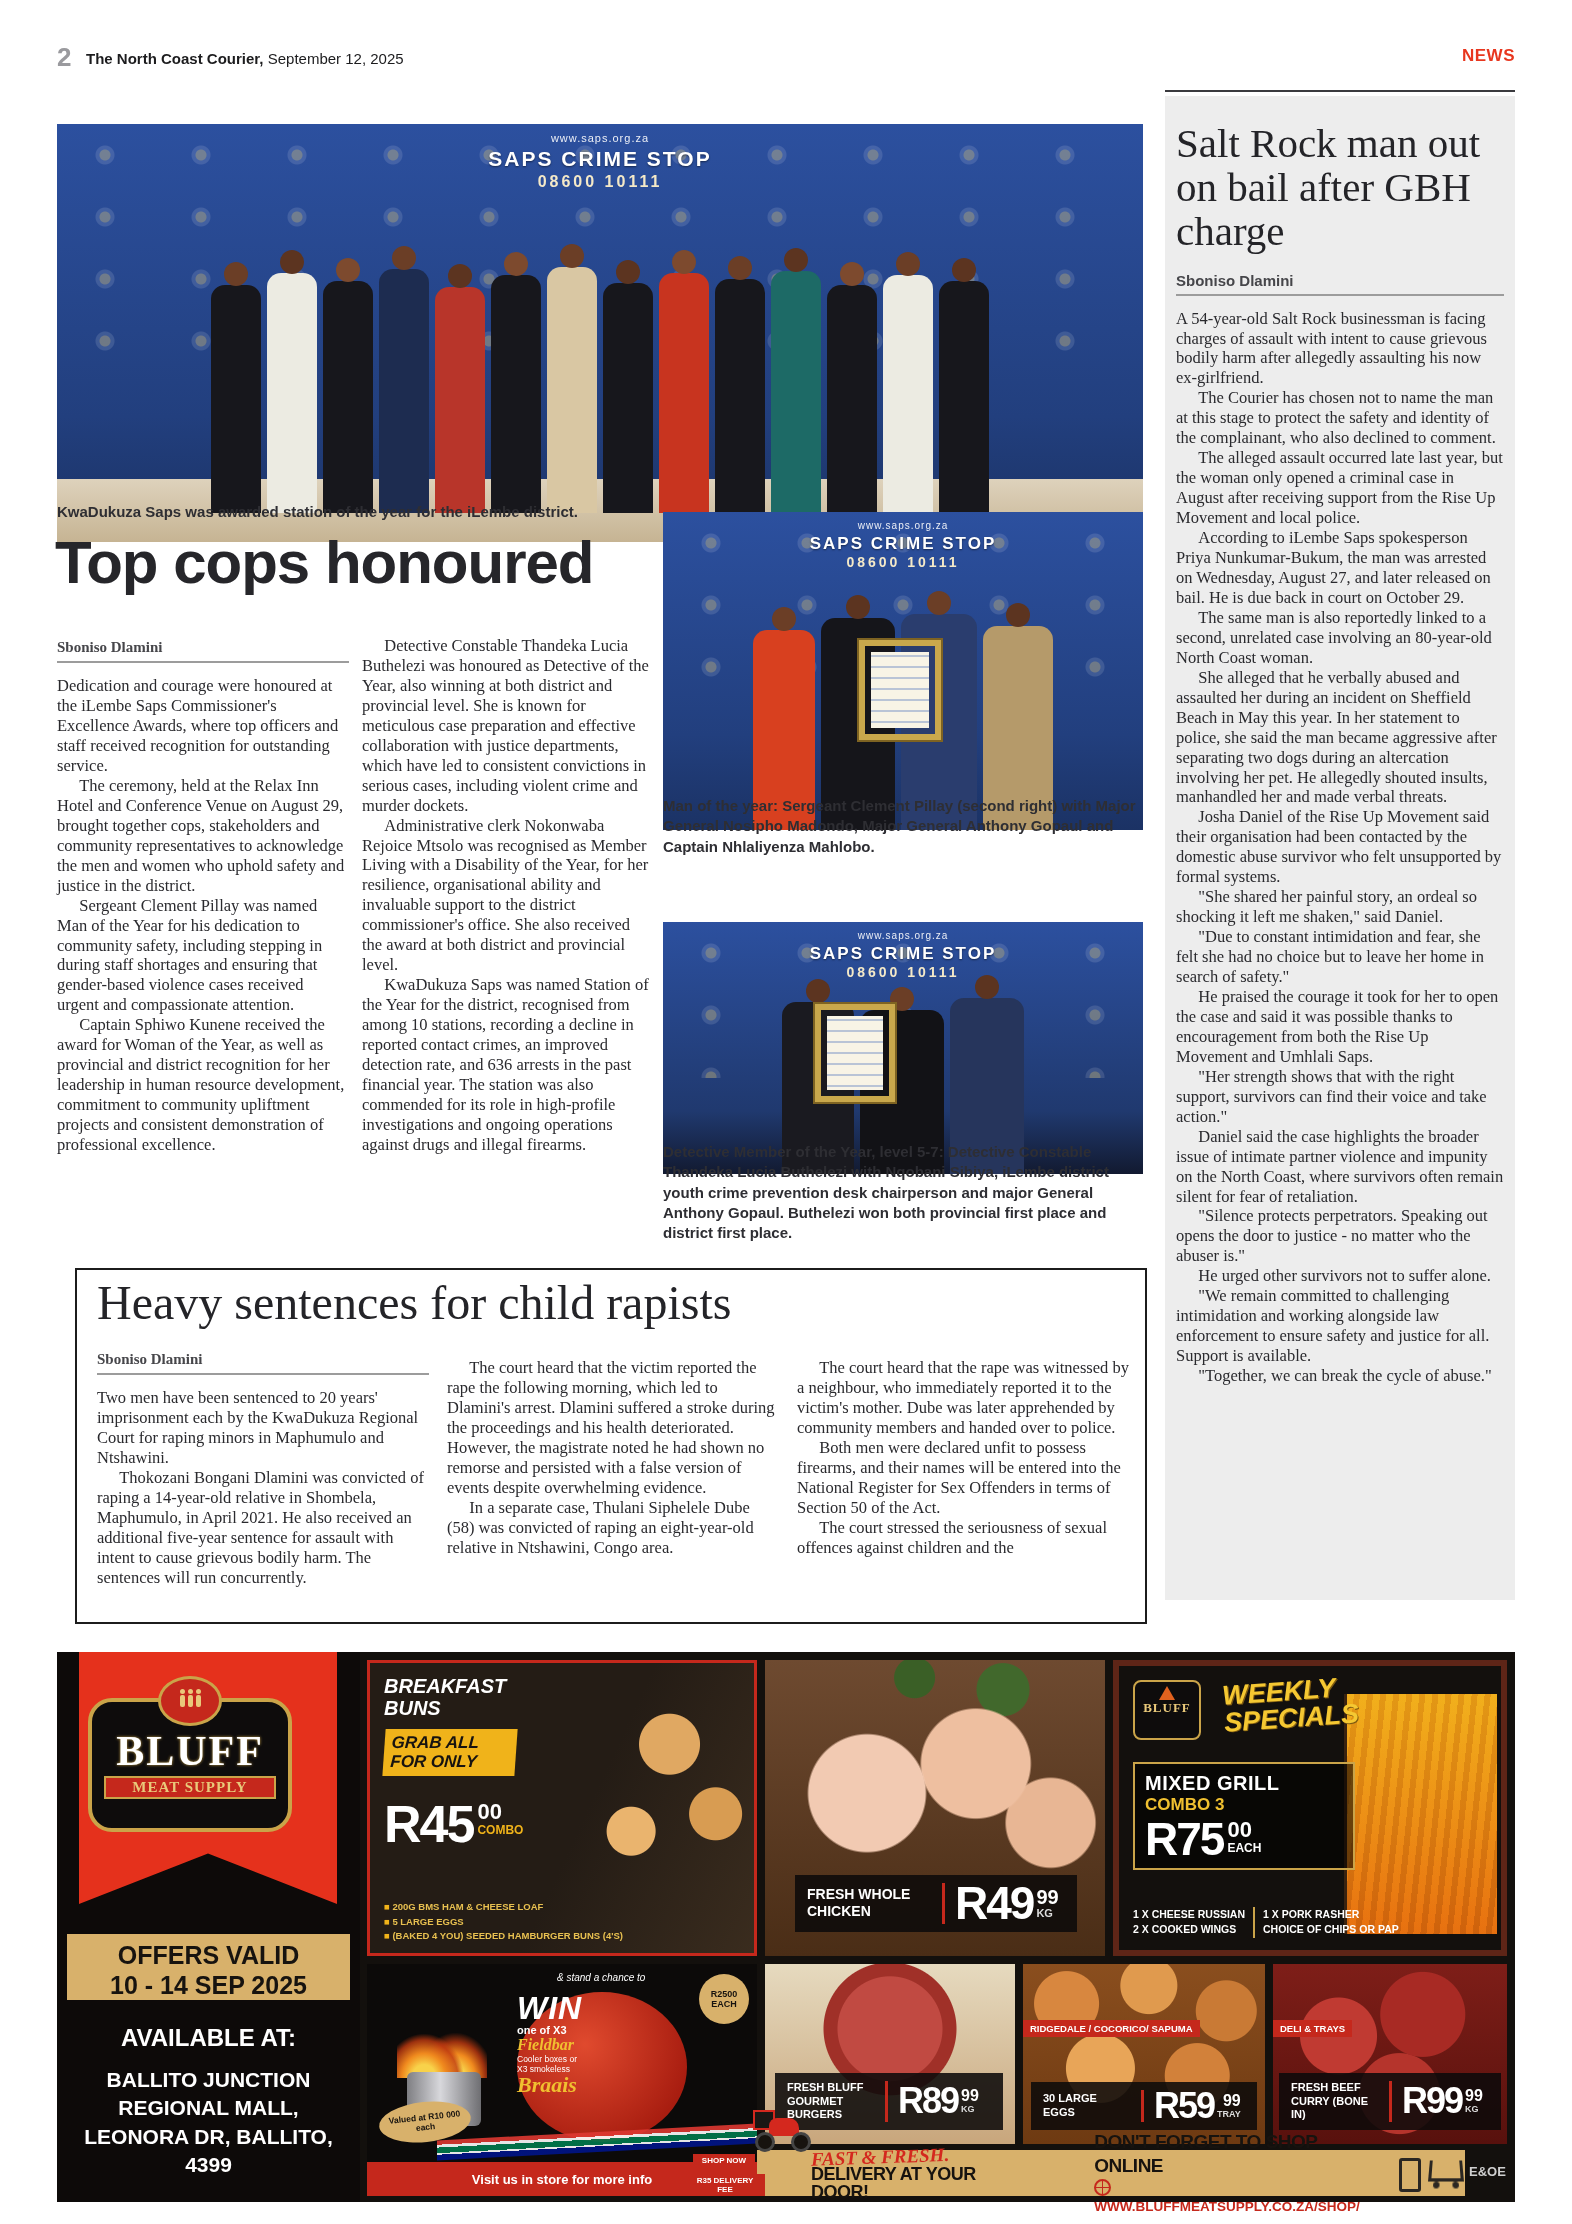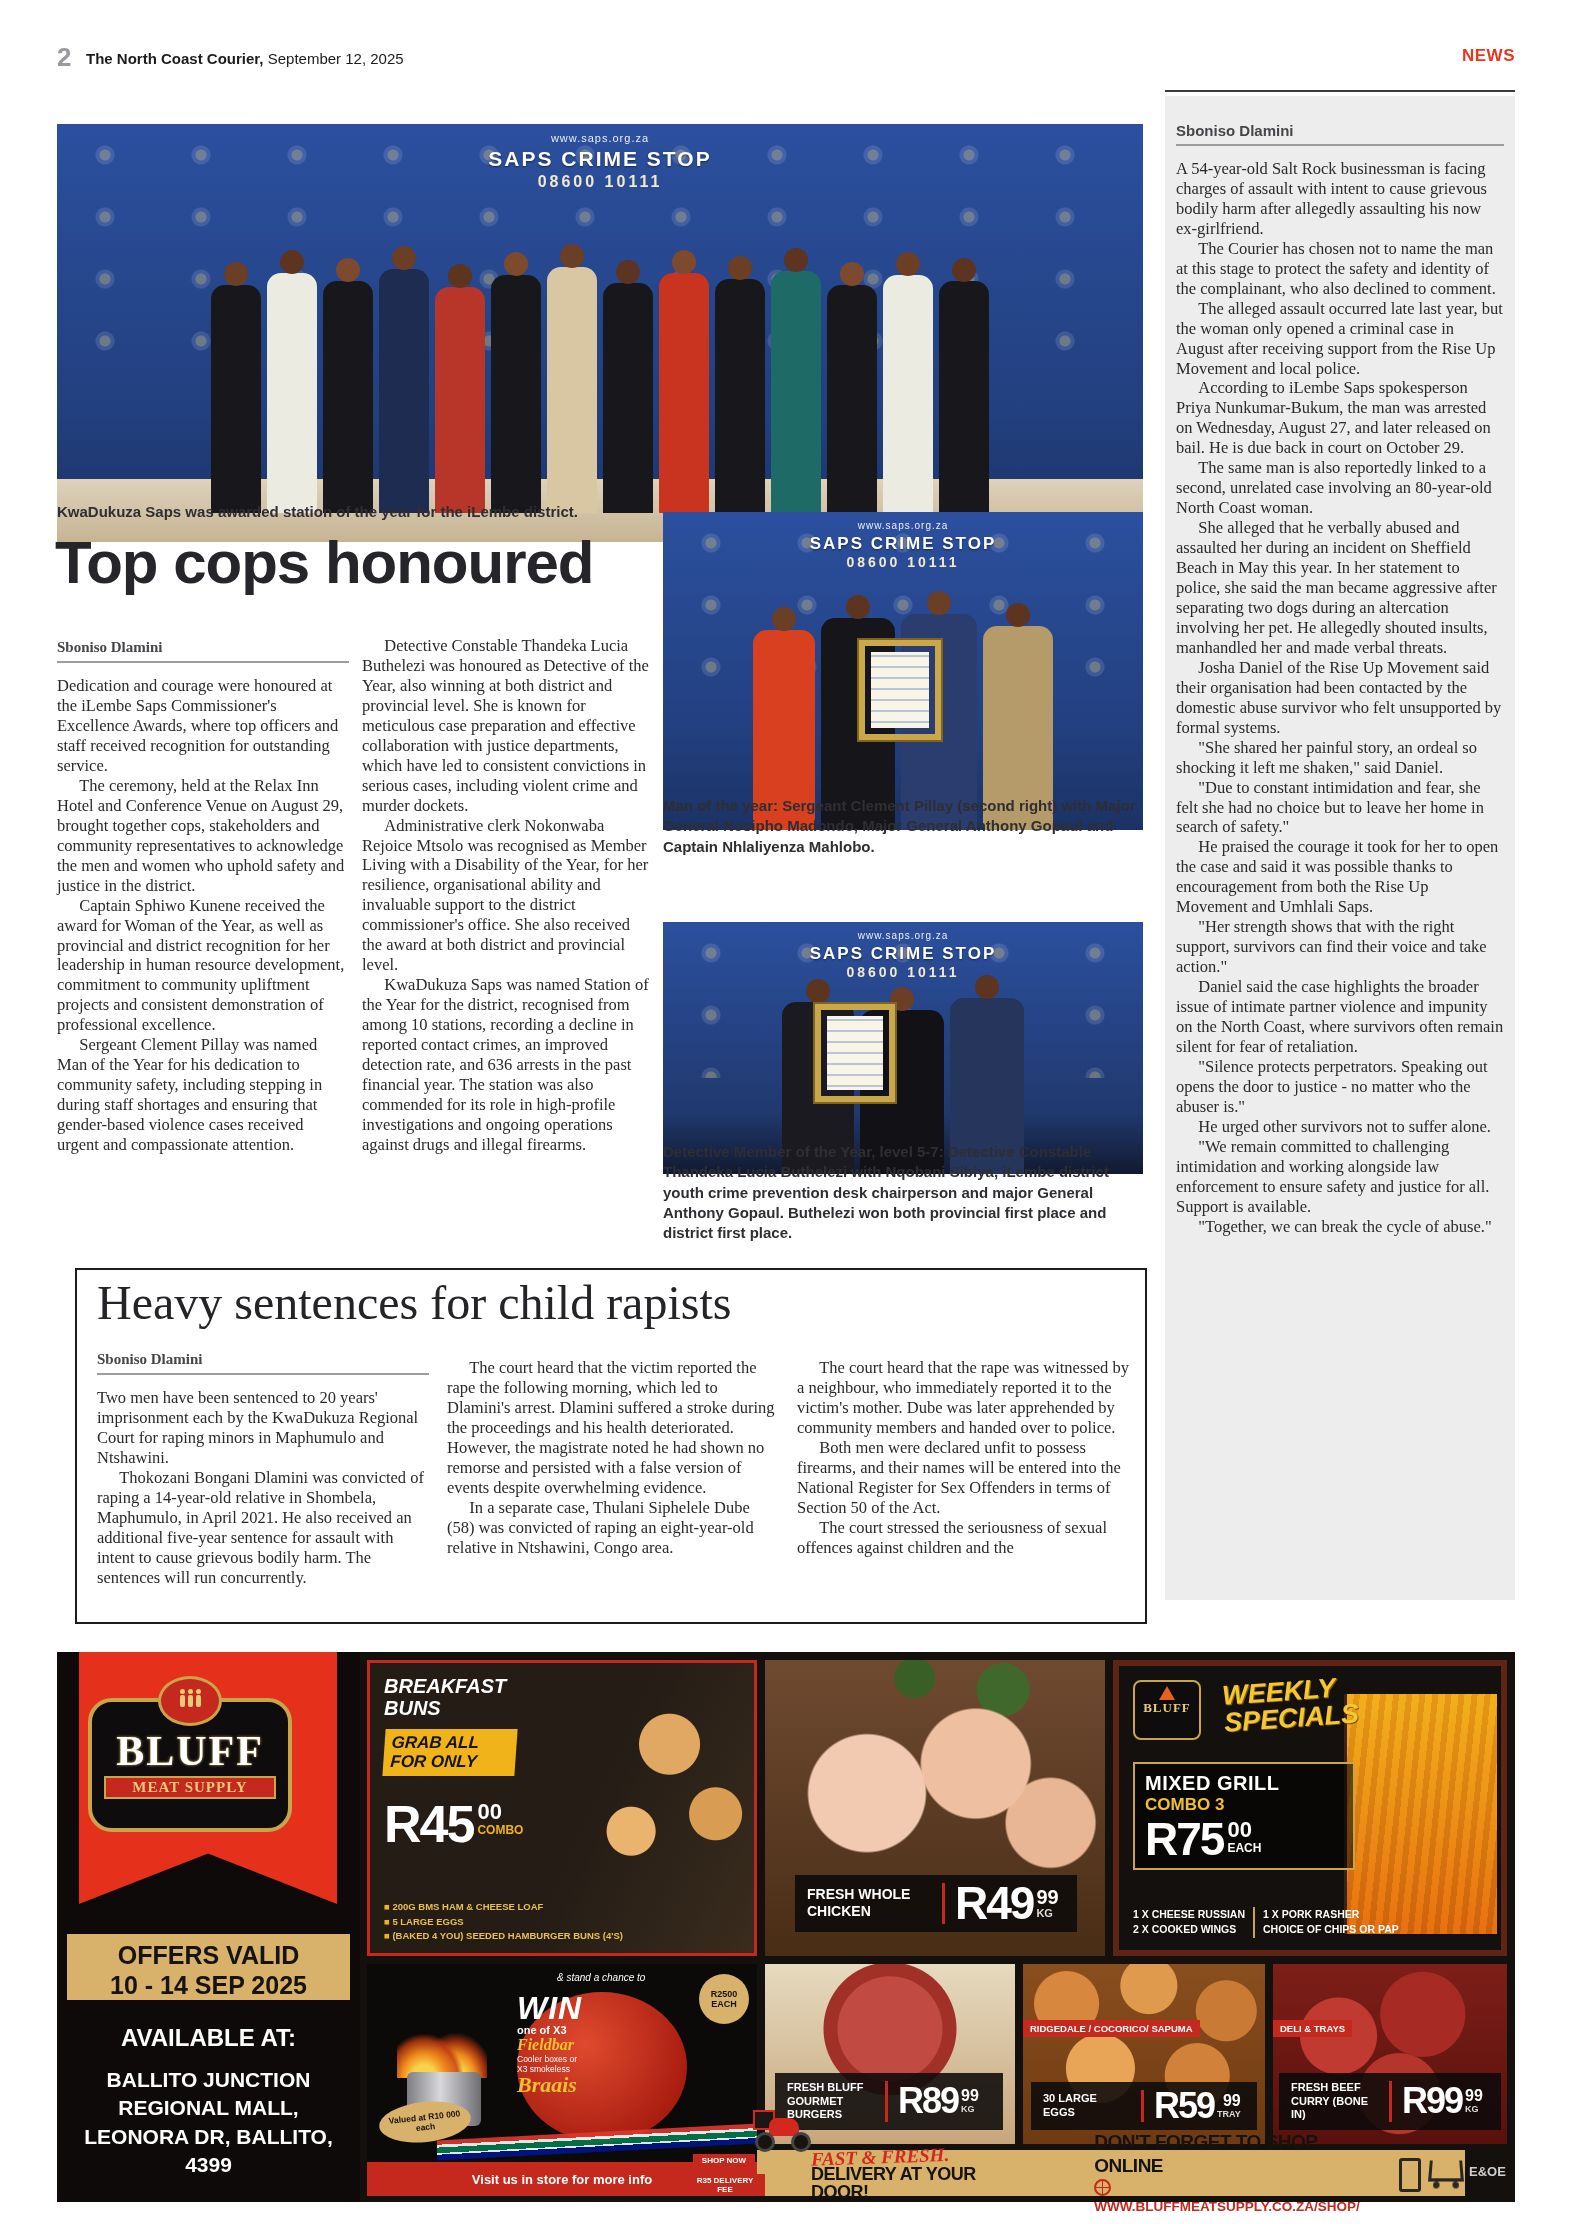--- a/index.html
+++ b/index.html
@@ -204,22 +204,22 @@
       <div class="person" style="--h:232px;--body:#17171c;--skin:#5c3420"></div>
     </div>
   </div>
   <div class="caption" style="left:57px;top:502px;width:580px;">KwaDukuza Saps was awarded station of the year for the iLembe district.</div>
 
   <div class="headline-sans" style="left:55px;top:534px;width:620px;font-size:60px;">Top cops honoured</div>
   <div class="coltext" style="left:57px;top:638px;width:292px;">
     <div class="byline">Sboniso Dlamini</div>
     <p class="para">Dedication and courage were honoured at the iLembe Saps Commissioner's Excellence Awards, where top officers and staff received recognition for outstanding service.</p>
     <p class="para">The ceremony, held at the Relax Inn Hotel and Conference Venue on August 29, brought together cops, stakeholders and community representatives to acknowledge the men and women who uphold safety and justice in the district.</p>
+    <p class="para">Sergeant Clement Pillay was named Man of the Year for his dedication to community safety, including stepping in during staff shortages and ensuring that gender-based violence cases received urgent and compassionate attention.</p>
     <p class="para">Captain Sphiwo Kunene received the award for Woman of the Year, as well as provincial and district recognition for her leadership in human resource development, commitment to community upliftment projects and consistent demonstration of professional excellence.</p>
-    <p class="para">Sergeant Clement Pillay was named Man of the Year for his dedication to community safety, including stepping in during staff shortages and ensuring that gender-based violence cases received urgent and compassionate attention.</p>
   </div>
   <div class="coltext" style="left:362px;top:636px;width:290px;">
     <p class="para" style="text-indent:1.35em;">Detective Constable Thandeka Lucia Buthelezi was honoured as Detective of the Year, also winning at both district and provincial level. She is known for meticulous case preparation and effective collaboration with justice departments, which have led to consistent convictions in serious cases, including violent crime and murder dockets.</p>
     <p class="para">Administrative clerk Nokonwaba Rejoice Mtsolo was recognised as Member Living with a Disability of the Year, for her resilience, organisational ability and invaluable support to the district commissioner's office. She also received the award at both district and provincial level.</p>
     <p class="para">KwaDukuza Saps was named Station of the Year for the district, recognised from among 10 stations, recording a decline in reported contact crimes, an improved detection rate, and 636 arrests in the past financial year. The station was also commended for its role in high-profile investigations and ongoing operations against drugs and illegal firearms.</p>
   </div>
 
   <div class="photo" style="left:663px;top:468px;width:480px;height:318px;">
     <div class="emblems"></div>
     <div class="saps-text saps-sm">
@@ -249,20 +249,21 @@
       <div class="person w" style="--h:164px;--w:84px;--body:#121216;--skin:#6b3e26"></div>
       <div class="person w" style="--h:176px;--w:74px;--body:#26355c;--skin:#5c3420"></div>
     </div>
     <div class="cert" style="left:152px;top:82px;width:56px;height:74px;"></div>
   </div>
   <div class="caption" style="left:663px;top:1142px;width:465px;">Detective Member of the Year, level 5-7: Detective Constable Thandeka Lucia Buthelezi with Nqobani Sibiya, iLembe district youth crime prevention desk chairperson and major General Anthony Gopaul. Buthelezi won both provincial first place and district first place.</div>
 
   <div class="right-rule"></div>
   <div class="right-col">
     <div class="right-inner">
+      <h1 class="right-head">Salt Rock man out on bail after GBH charge</h1>
       <div class="byline">Sboniso Dlamini</div>
       <div class="coltext" style="position:static;width:328px;">
         <p class="para">A 54-year-old Salt Rock businessman is facing charges of assault with intent to cause grievous bodily harm after allegedly assaulting his now ex-girlfriend.</p>
         <p class="para">The Courier has chosen not to name the man at this stage to protect the safety and identity of the complainant, who also declined to comment.</p>
         <p class="para">The alleged assault occurred late last year, but the woman only opened a criminal case in August after receiving support from the Rise Up Movement and local police.</p>
         <p class="para">According to iLembe Saps spokesperson Priya Nunkumar-Bukum, the man was arrested on Wednesday, August 27, and later released on bail. He is due back in court on October 29.</p>
         <p class="para">The same man is also reportedly linked to a second, unrelated case involving an 80-year-old North Coast woman.</p>
         <p class="para">She alleged that he verbally abused and assaulted her during an incident on Sheffield Beach in May this year. In her statement to police, she said the man became aggressive after separating two dogs during an altercation involving her pet. He allegedly shouted insults, manhandled her and made verbal threats.</p>
         <p class="para">Josha Daniel of the Rise Up Movement said their organisation had been contacted by the domestic abuse survivor who felt unsupported by formal systems.</p>
         <p class="para">"She shared her painful story, an ordeal so shocking it left me shaken," said Daniel.</p>

